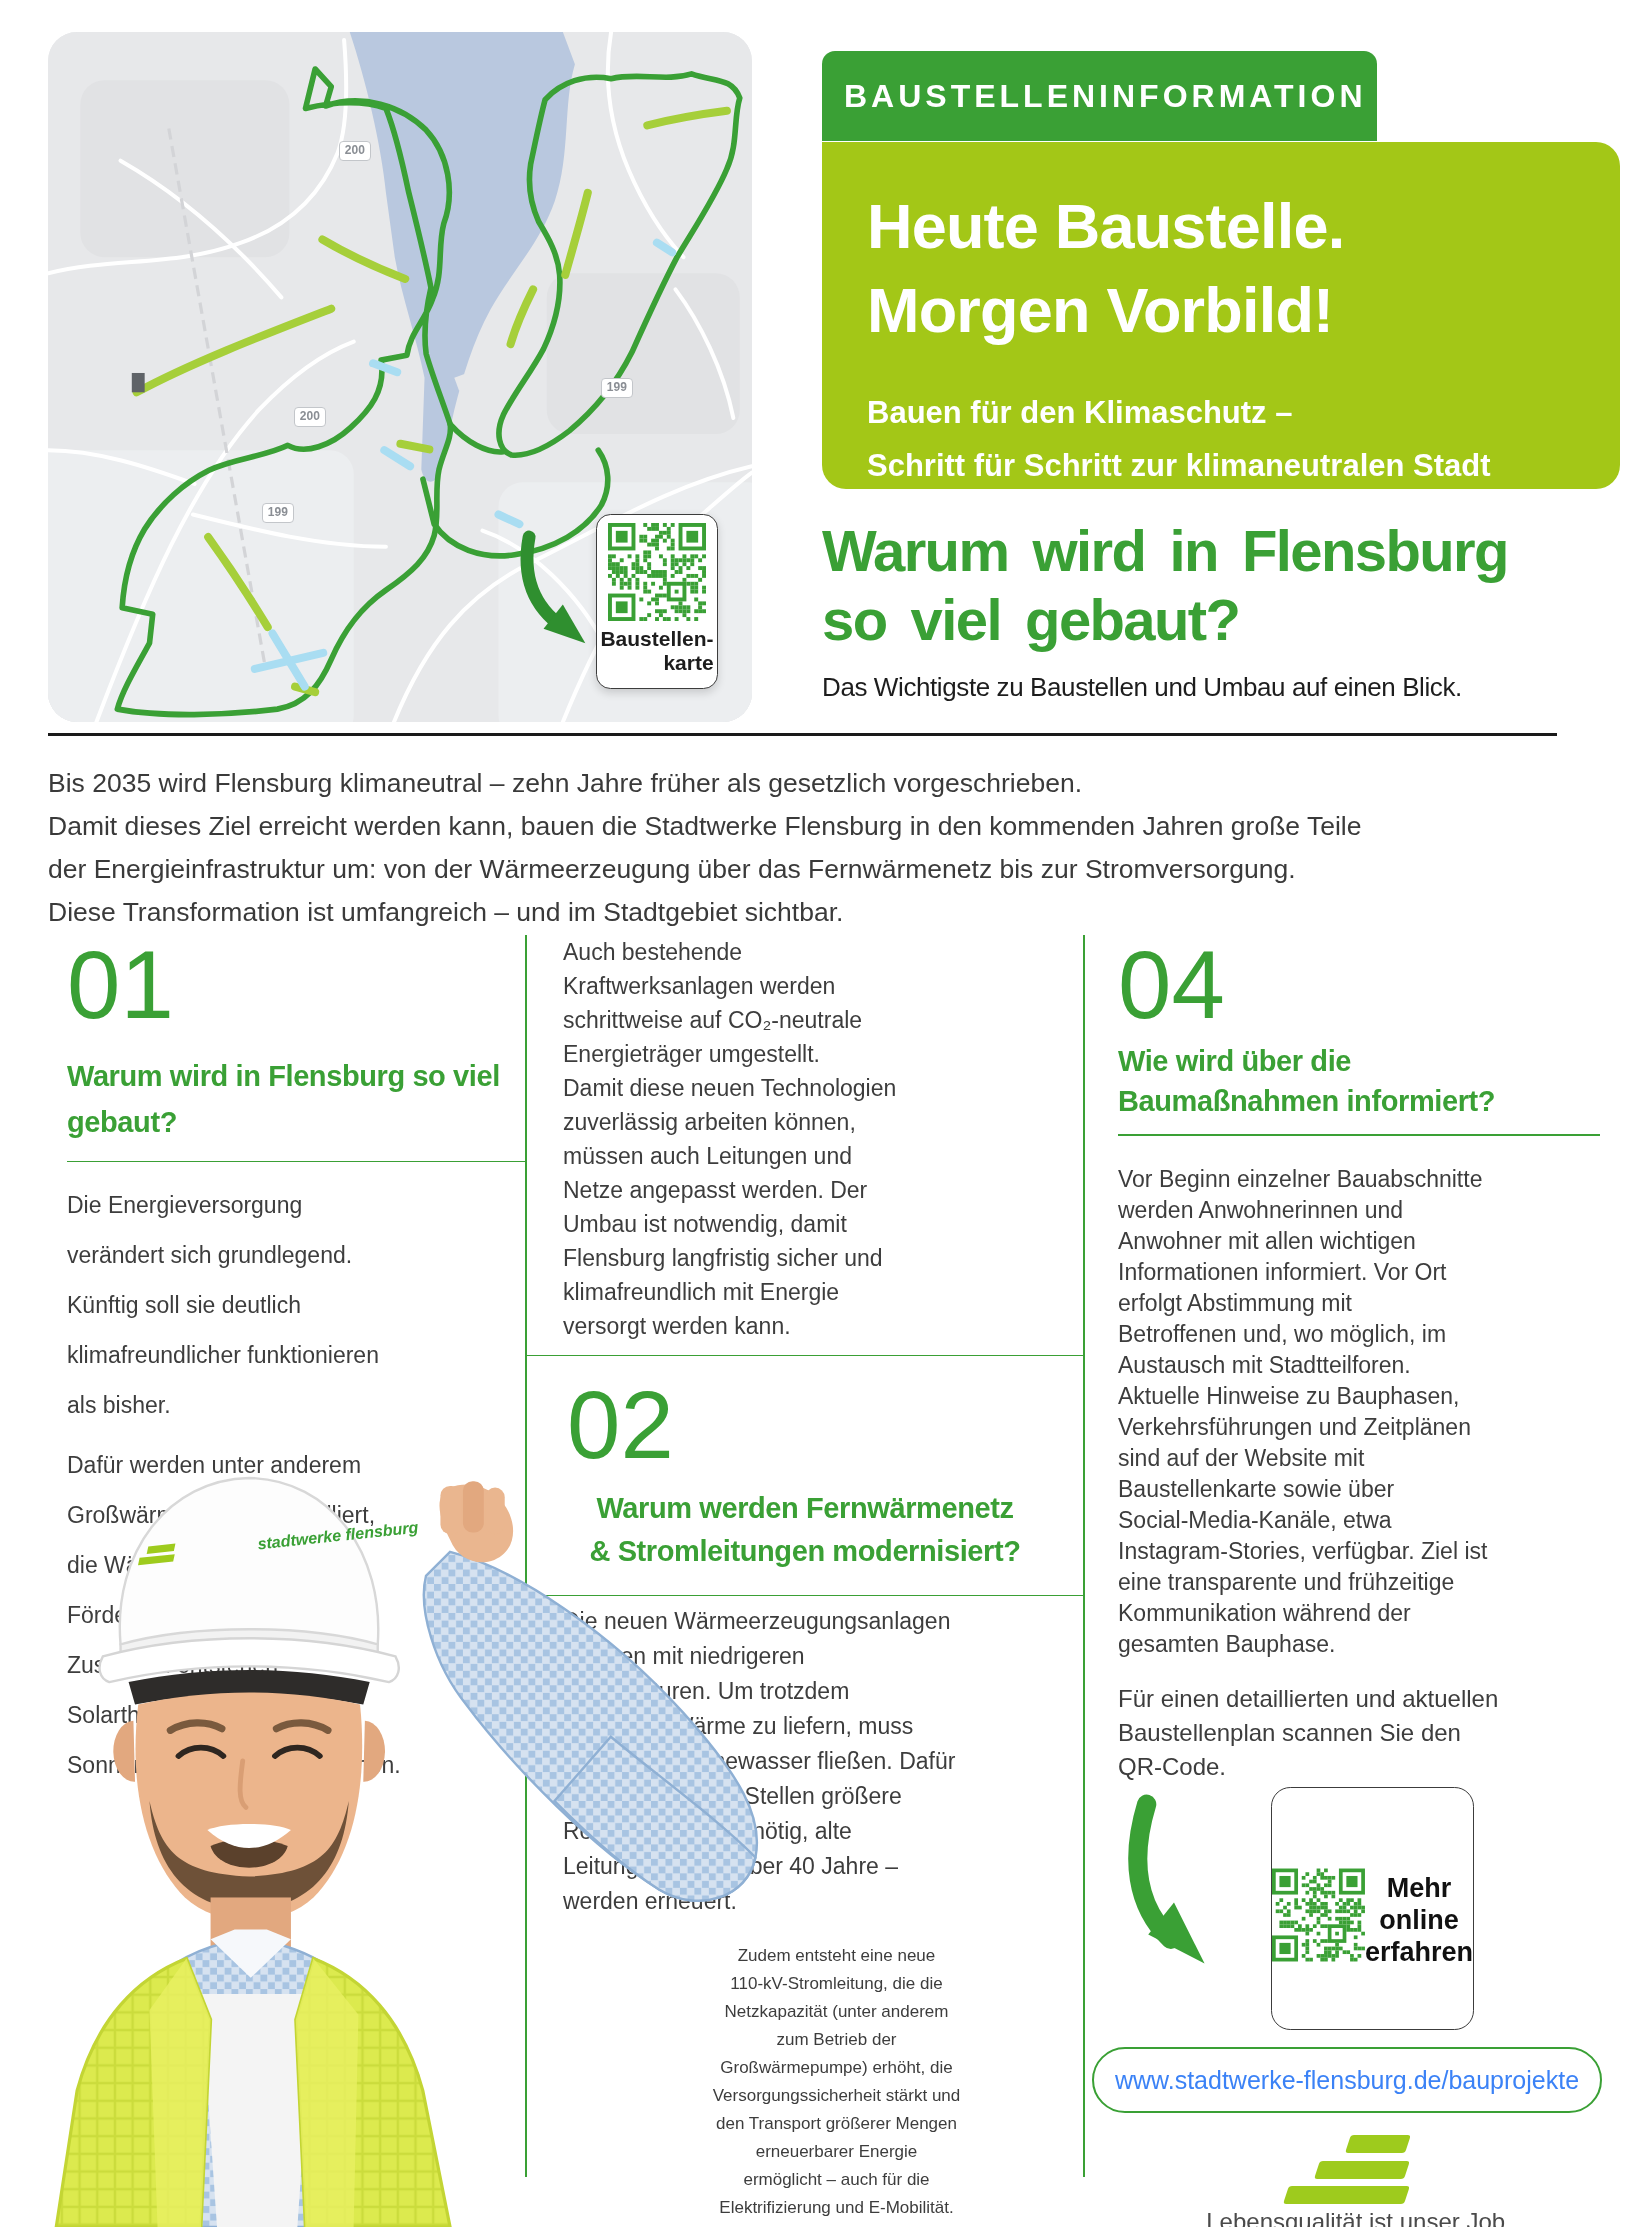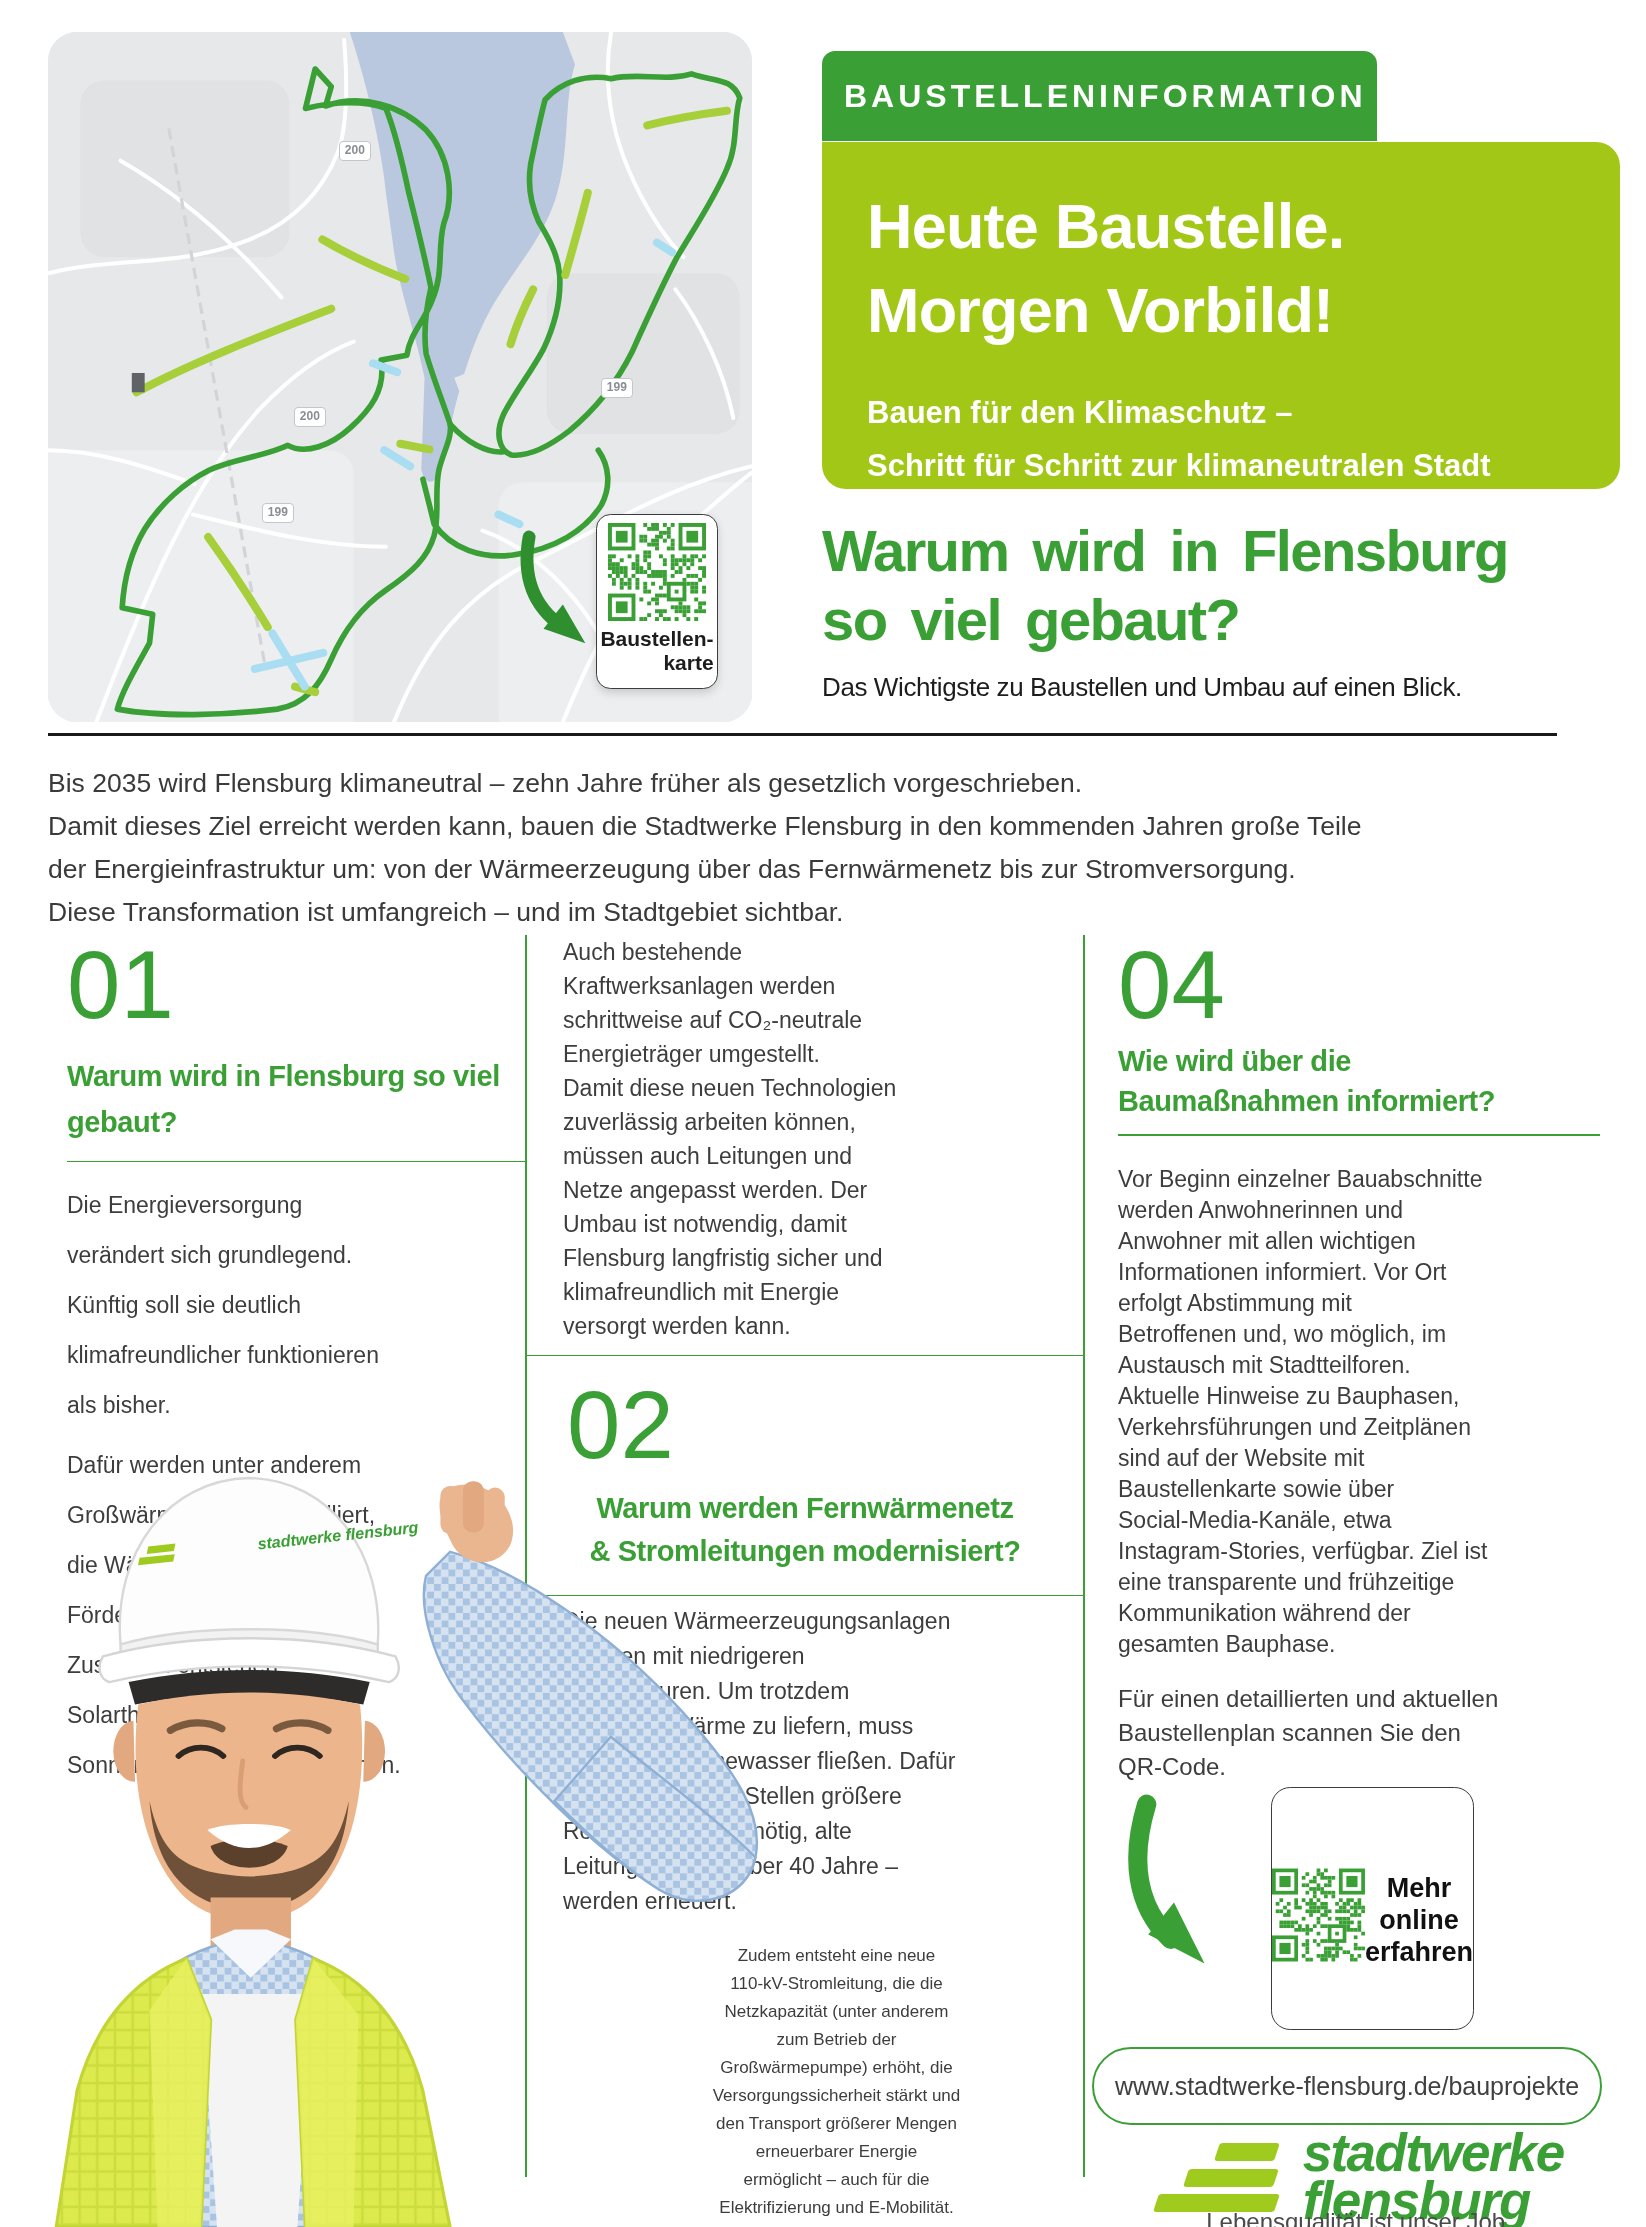--- a/index.html
+++ b/index.html
@@ -64,22 +64,22 @@
   .col3-head .hrule{width:482px;margin-top:13px;}
   .col3-body{left:1118px;top:1164px;width:491px;font-size:23px;line-height:31px;}
   .col3-note{left:1118px;top:1682px;width:491px;font-size:24px;line-height:34px;color:#3d3d3d;}
 
   .qr-arrow{left:1124px;top:1793px;}
   .qr-card{left:1271px;top:1787px;width:203px;height:243px;background:#ffffff;border:1.6px solid #3c3c3c;border-radius:19.3px;
     display:flex;flex-direction:row;align-items:center;padding-top:13px;box-sizing:border-box;}
   .qr-card .qr{width:166px;height:166px;}
   .qr-card .lbl{margin-top:9.6px;font-size:27px;line-height:32px;font-weight:bold;color:#111;text-align:center;}
 
-  .pill{left:1092px;top:2047px;width:510px;height:78px;border:2.4px solid #3aa035;border-radius:48px;
-    display:flex;align-items:center;justify-content:center;font-size:25px;color:#404040;background:#fff;box-sizing:border-box;}
+  .pill{left:1092px;top:2047px;width:510px;height:66px;border:2.4px solid #3aa035;border-radius:48px;
+    display:flex;align-items:center;justify-content:center;font-size:25px;color:#3b82f6;background:#fff;box-sizing:border-box;}
 
   .logo-wrap{left:1118px;top:2129px;width:482px;display:flex;justify-content:center;align-items:center;}
   .logo-bars{width:137px;height:74px;position:relative;margin-right:11.3px;margin-top:6.4px;}
   .logo-bars div{position:absolute;height:17.7px;border-radius:3.2px;background:#9ecb1d;transform:skewX(-18deg);}
   .bar1{left:63px;top:0;width:60px;}
   .bar2{left:32px;top:26px;width:90px;}
   .bar3{left:1.6px;top:51px;width:121px;}
   .logo-text{color:#3aa035;font-size:53px;line-height:48px;font-weight:bold;font-style:italic;letter-spacing:-1.6px;}
   .tagline{left:1118px;top:2208px;width:482px;text-align:center;font-size:24px;color:#4a4a4a;}
 
@@ -656,24 +656,20 @@
 </div>
 
 <div class="abs pill">www.stadtwerke-flensburg.de/bauprojekte</div>
 
 <div class="abs logo-wrap">
   <div class="logo-bars">
     <div class="bar1"></div>
       <div class="bar2"></div>
       <div class="bar3"></div>
   </div>
-  <div class="logo-text">
-    <div>stadtwerke</div>
-    <div>flensburg</div>
-  </div>
 </div>
 <div class="abs tagline">Lebensqualität ist unser Job.</div>
 
 <svg class="abs photo" width="868" height="860" viewBox="0 0 1080 1070">
   <defs>
     <pattern id="check" width="18" height="18" patternUnits="userSpaceOnUse">
       <rect width="18" height="18" fill="#f3f6fa"></rect>
       <rect width="9" height="9" fill="#a8c4e2"></rect>
       <rect x="9" y="9" width="9" height="9" fill="#a8c4e2"></rect>
       <rect x="9" width="9" height="9" fill="#d6e2f0"></rect>

